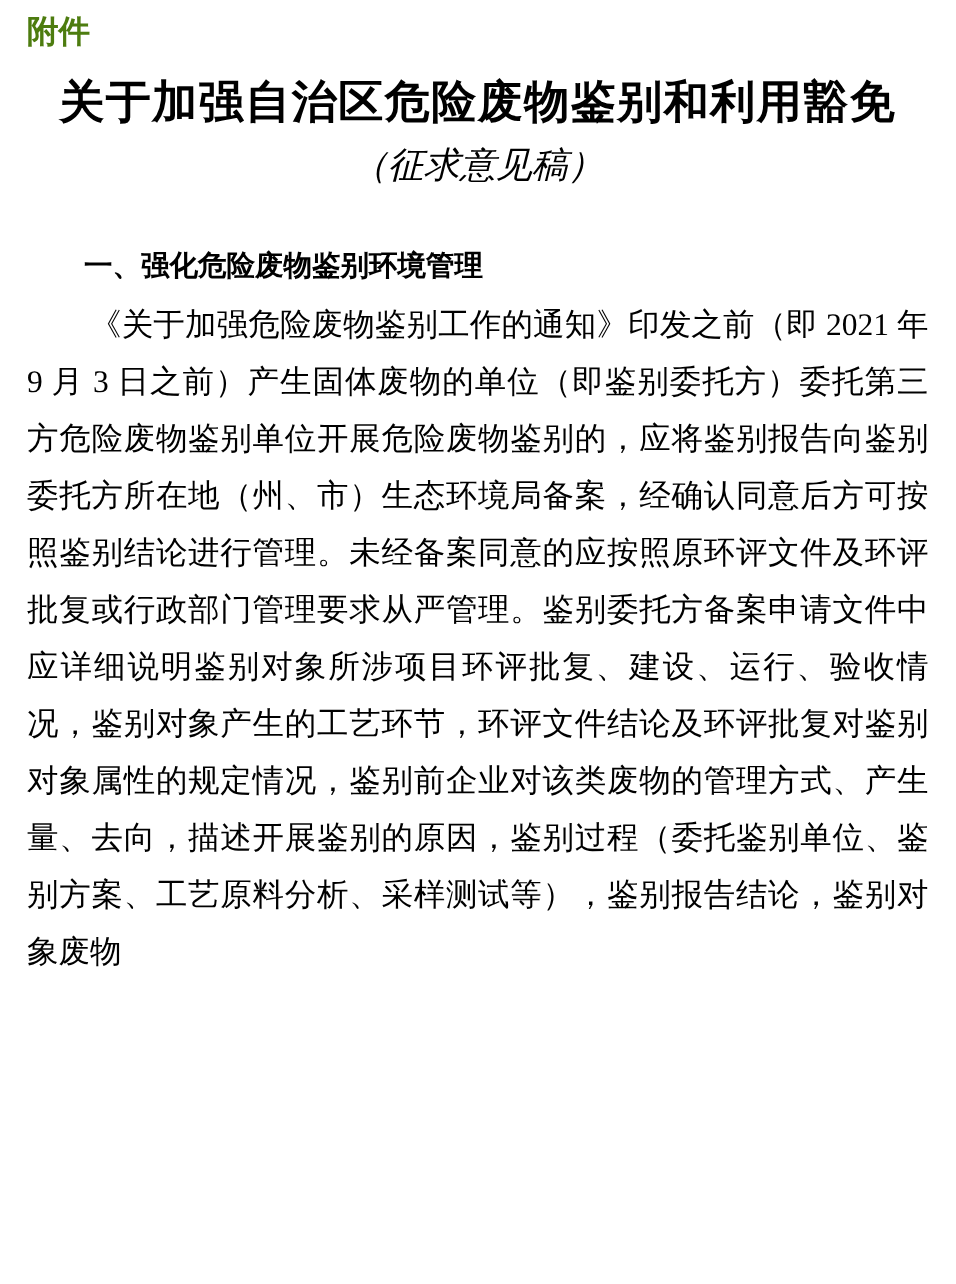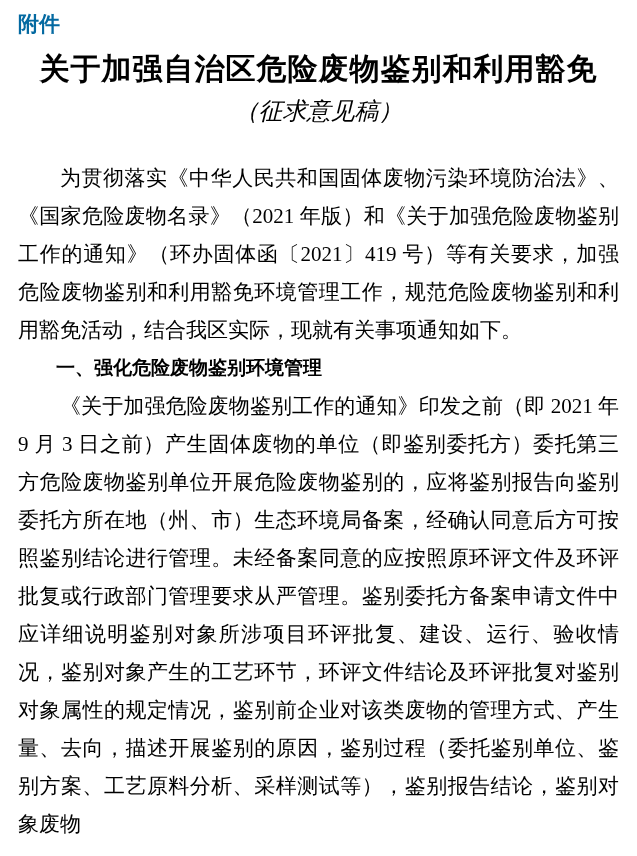--- a/index.html
+++ b/index.html
@@ -11,26 +11,26 @@
     color: #000000;
     font-family: "Liberation Serif", "DejaVu Serif", serif;
   }
   .page {
     width: 637px;
     height: 856px;
     padding: 10px 18px 0 18px;
     background: #ffffff;
   }
   .attachment-label {
-    font-family: Liberation Sans, sans-serif;
+    font-family: Liberation Mono, monospace;
     font-weight: bold;
     font-size: 21px;
     line-height: 28px;
     text-align: left;
-    color: #0369a1;
+    color: #4d7c0f;
   }
   .doc-title {
     margin-top: 12px;
     font-size: 30px;
     line-height: 38px;
     font-weight: bold;
     text-align: center;
     letter-spacing: 1px;
     color: #000000;
   }
@@ -71,21 +71,20 @@
   <div class="attachment-label">附件</div>
 
   <div class="doc-title">
     <div>关于加强自治区危险废物鉴别和利用豁免</div>
   </div>
 
   <div class="doc-subtitle">（征求意见稿）</div>
 
   <div class="doc-body">
 
-    <p class="para">为贯彻落实《中华人民共和国固体废物污染环境防治法》、《国家危险废物名录》（2021 年版）和《关于加强危险废物鉴别工作的通知》（环办固体函〔2021〕419 号）等有关要求，加强危险废物鉴别和利用豁免环境管理工作，规范危险废物鉴别和利用豁免活动，结合我区实际，现就有关事项通知如下。</p>
 
     <div class="section-heading">一、强化危险废物鉴别环境管理</div>
 
     <p class="para">《关于加强危险废物鉴别工作的通知》印发之前（即 2021 年 9 月 3 日之前）产生固体废物的单位（即鉴别委托方）委托第三方危险废物鉴别单位开展危险废物鉴别的，应将鉴别报告向鉴别委托方所在地（州、市）生态环境局备案，经确认同意后方可按照鉴别结论进行管理。未经备案同意的应按照原环评文件及环评批复或行政部门管理要求从严管理。鉴别委托方备案申请文件中应详细说明鉴别对象所涉项目环评批复、建设、运行、验收情况，鉴别对象产生的工艺环节，环评文件结论及环评批复对鉴别对象属性的规定情况，鉴别前企业对该类废物的管理方式、产生量、去向，描述开展鉴别的原因，鉴别过程（委托鉴别单位、鉴别方案、工艺原料分析、采样测试等），鉴别报告结论，鉴别对象废物</p>
 
   </div>
 
 </div>
 
 </body></html>

